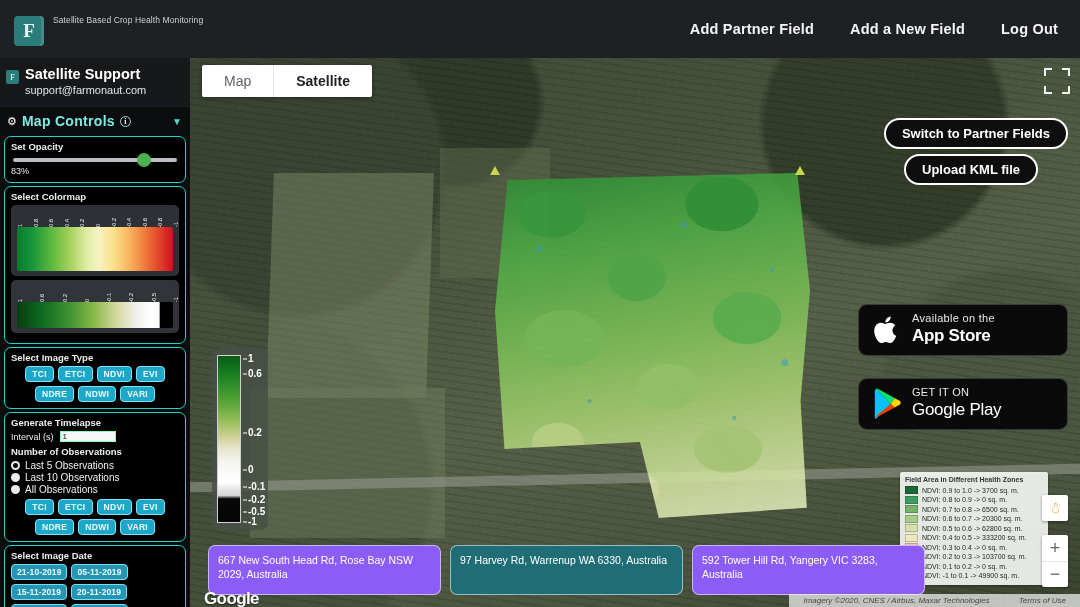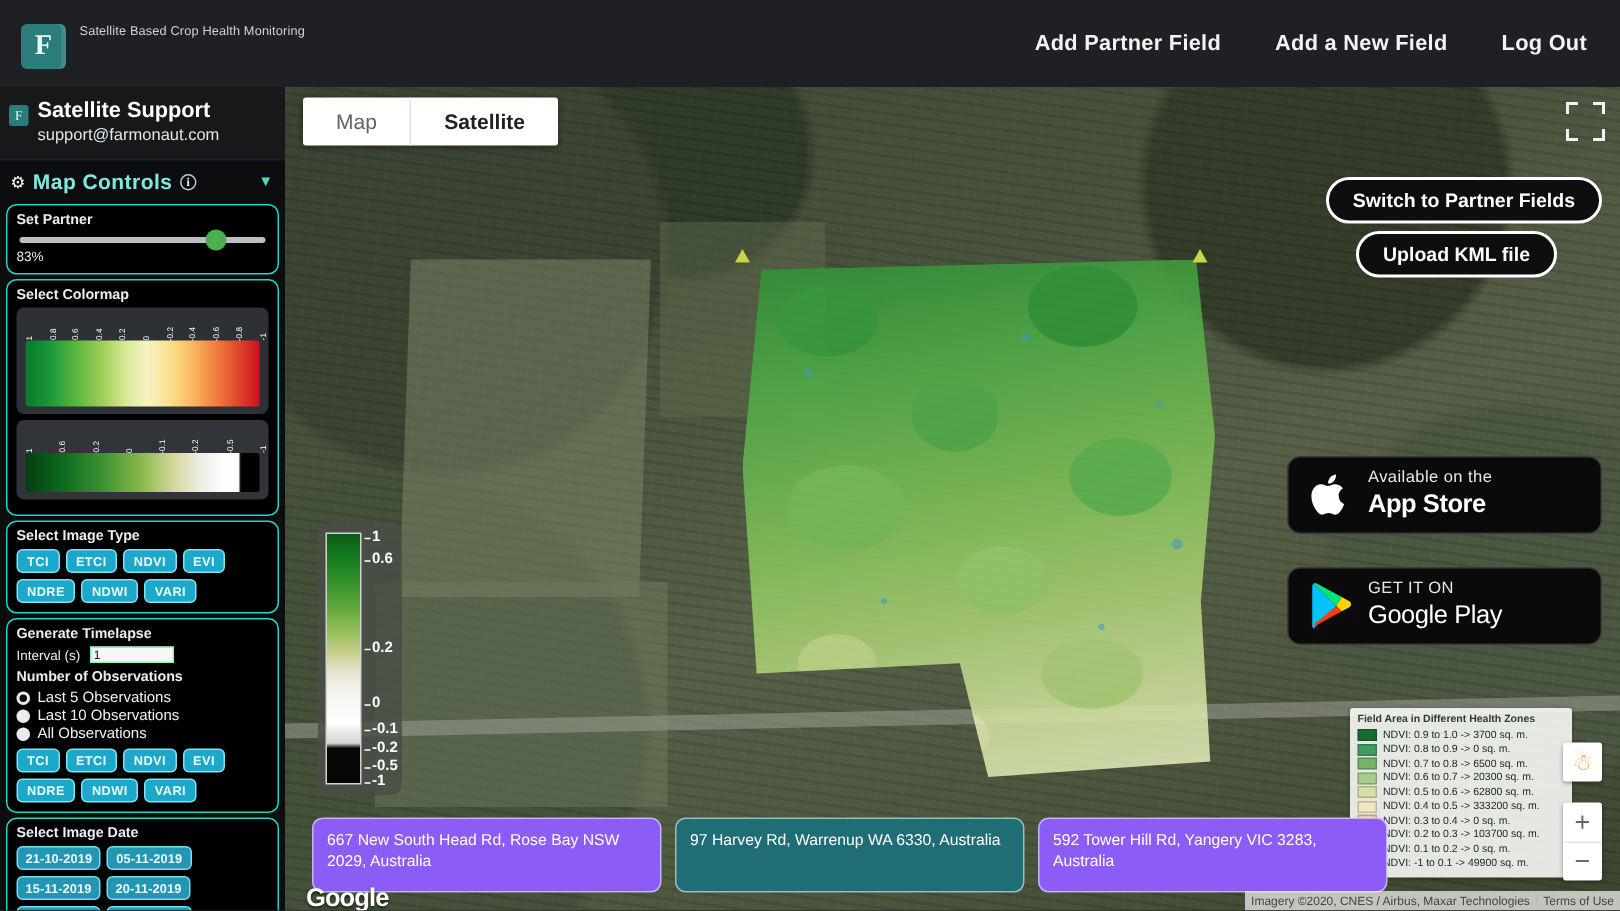--- a/index.html
+++ b/index.html
@@ -97,21 +97,21 @@
   .cmap1 {
     background: linear-gradient(90deg,#0a7a2b 0%,#18963a 10%,#5cb83f 22%,#9fcf58 33%,
       #ddeb9c 44%,#f7f3c4 52%,#fbe08a 62%,#f9b45e 72%,#f07a3c 82%,#e0452c 91%,#cc1020 100%);
   }
   .cmap2 {
     background: linear-gradient(90deg,#063d12 0%,#0d6b20 16%,#3d9130 33%,#8cba4a 50%,
       #d6d9a0 64%,#f0f0ea 76%,#ffffff 86%,#ffffff 91%,#000000 92%,#000000 100%);
   }
 
   
-  .chips { display: flex; flex-wrap: wrap; gap: 4px; }
+  .chips { display: flex; flex-wrap: wrap; gap: 4px; justify-content: center; }
   .chip {
     background: #1da8c9; color: #eafbff; font-size: 8.5px; font-weight: bold;
     padding: 2px 6px; border-radius: 4px; border: 1px solid #7fe3f5; cursor: pointer;
     letter-spacing: .3px;
   }
 
   
   .tl-row { display: flex; align-items: center; gap: 6px; margin: 2px 0 4px 0; }
   .tl-lab { font-size: 9px; color: #e9eef0; }
   .tl-input {
@@ -312,21 +312,21 @@
   #gmlogo {
     position: absolute; left: 14px; bottom: -2px; z-index: 12; color: #fff;
     font-size: 17px; font-weight: bold; font-family: "Liberation Sans", sans-serif;
     text-shadow: 0 1px 2px rgba(0,0,0,.6); letter-spacing: -.6px;
   }
   #attrib {
     position: absolute; right: 0; bottom: 0; z-index: 12; display: flex;
     background: rgba(245,245,245,.72); font-size: 8px; color: #444; height: 13px;
     align-items: center;
   }
-  #attrib span { padding: 0 4px; }
+  #attrib span { padding: 0 14px; font-style: italic; }
   #attrib span + span { border-left: 1px solid #bbb; }
   #pegman {
     position: absolute; right: 12px; bottom: 86px; width: 26px; height: 26px;
     background: #fff; border-radius: 2px; z-index: 12; cursor: pointer;
     display: flex; align-items: center; justify-content: center;
     box-shadow: 0 1px 3px rgba(0,0,0,.4); font-size: 15px; color: #e8a33d;
   }
   #zoomctl {
     position: absolute; right: 12px; bottom: 20px; width: 26px; z-index: 12;
     background: #fff; border-radius: 2px; box-shadow: 0 1px 3px rgba(0,0,0,.4);
@@ -372,21 +372,21 @@
     </div>
 
     <div id="mapctrl-head">
       <span class="gear">⚙</span>
       <span id="mapctrl-title">Map Controls</span>
       <span class="info-circ">i</span>
       <span class="caret">▼</span>
     </div>
 
     <div class="panel">
-      <div class="panel-label">Set Partner</div>
+      <div class="panel-label">Set Opacity</div>
       <div class="slider-track">
         <div class="slider-knob"></div>
       </div>
       <div class="slider-val">83%</div>
     </div>
 
     <div class="panel">
       <div class="panel-label">Select Colormap</div>
       <div class="cmap-box">
         <div class="cmap-ticks" id="cmap1-ticks">

